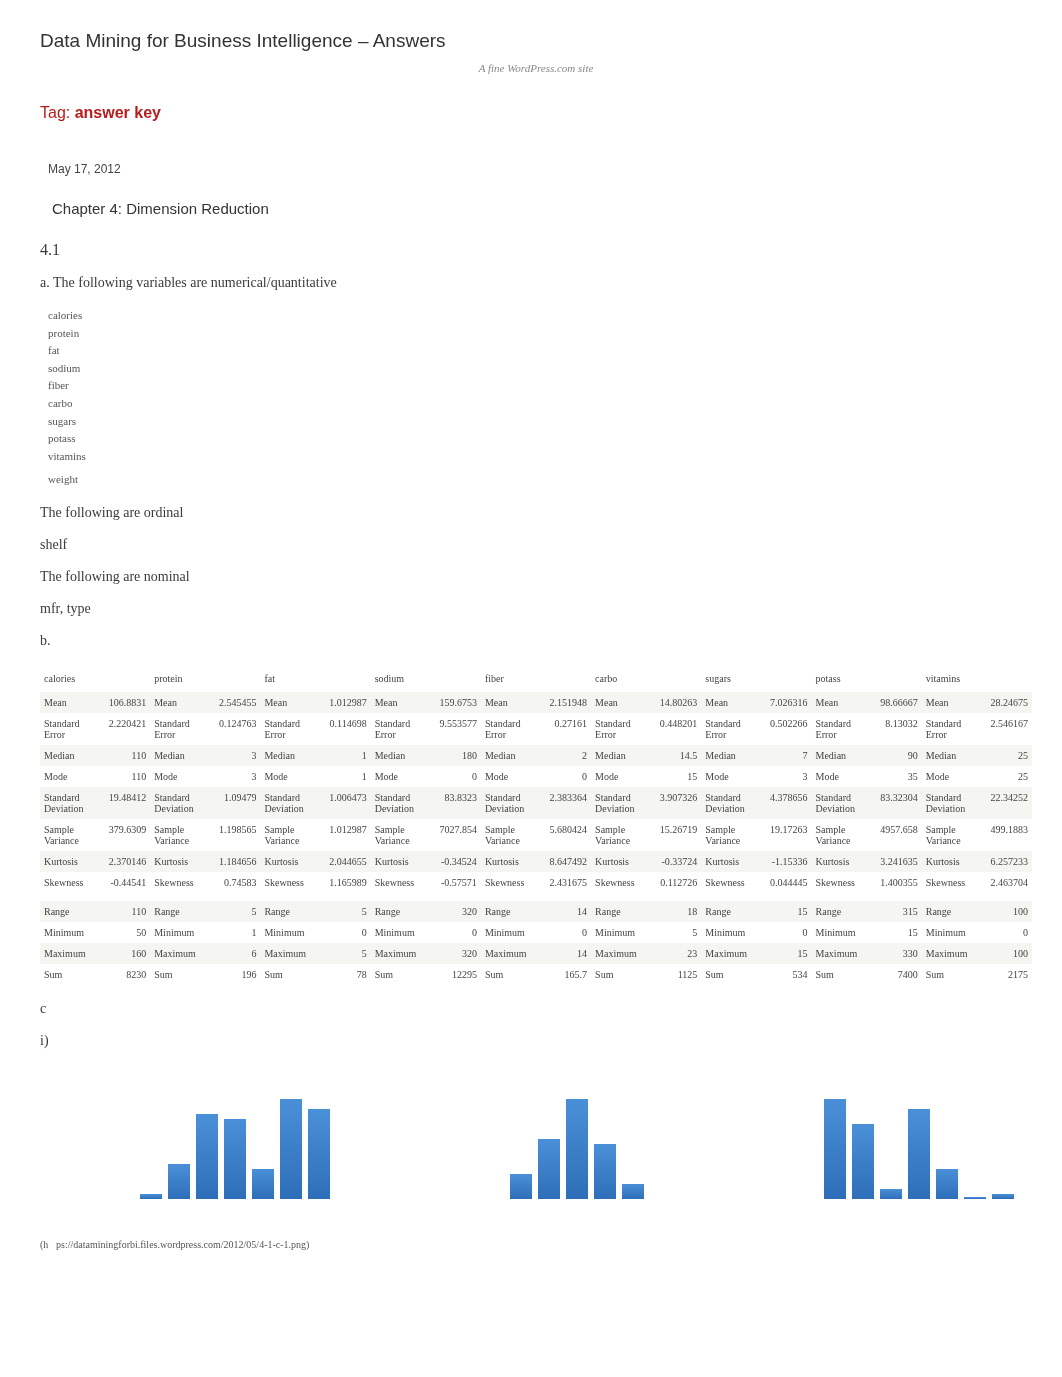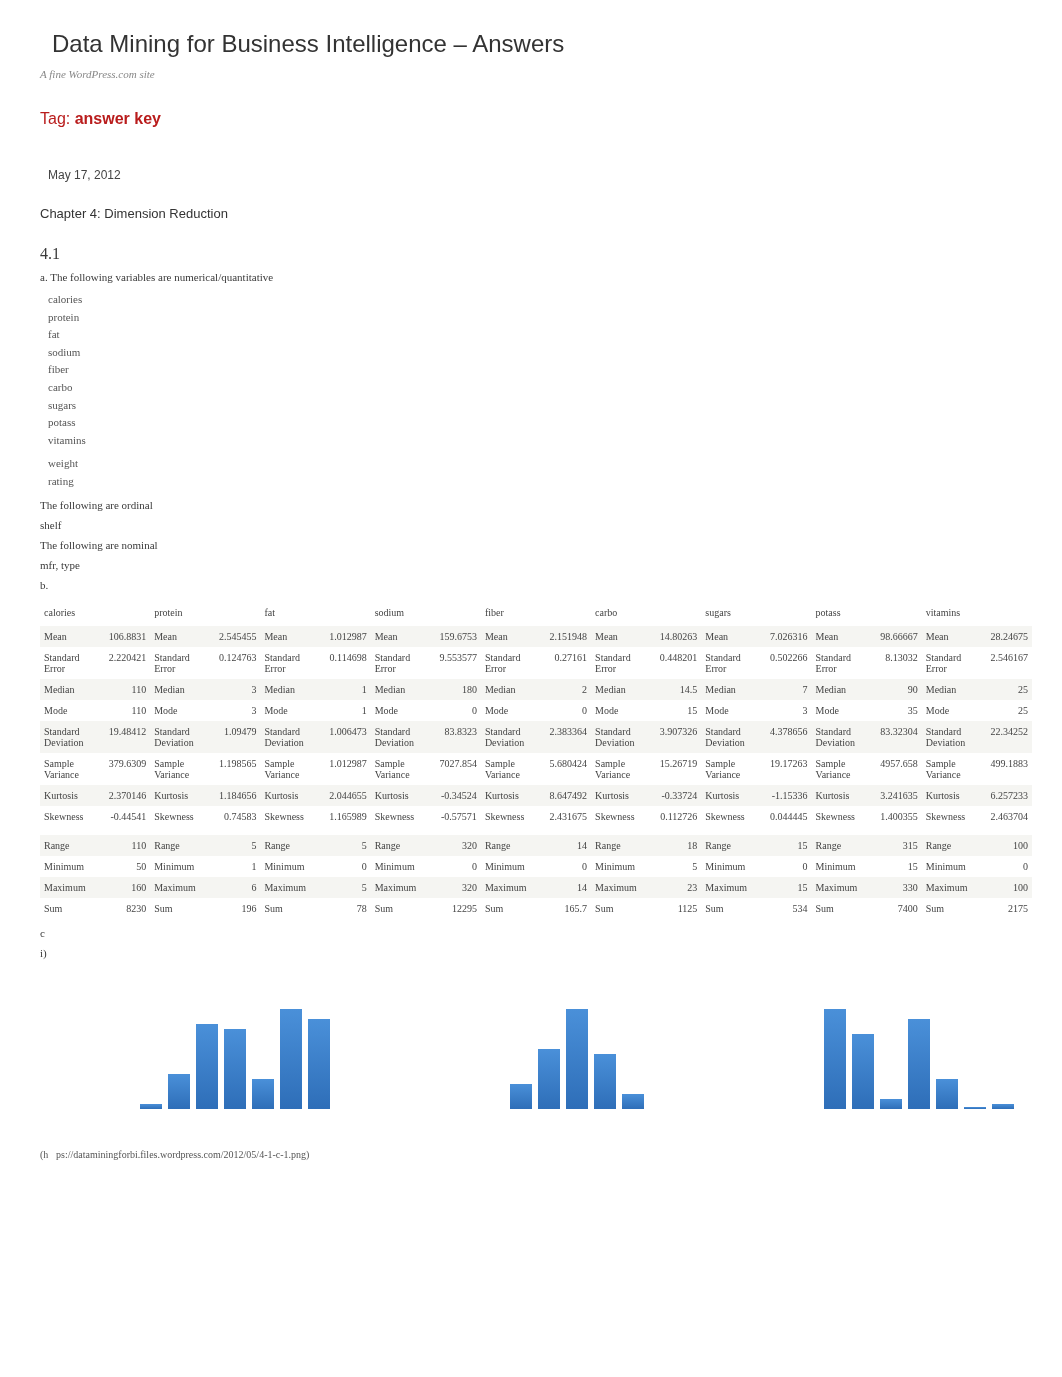--- a/index.html
+++ b/index.html
@@ -1,25 +1,25 @@
 <!DOCTYPE html>
 <html><head>
 <meta charset="utf-8">
 <style>
 body{font-family:Georgia,serif;color:#3a3a3a;margin:0;padding:30px 30px 30px 40px;background:#fff;font-size:12px}
-h1{font-family:Arial,sans-serif;font-weight:normal;font-size:24px;color:#333;margin:0 12px 6px}
-.tagline{font-style:italic;color:#888;font-size:11px;margin:10px 0 30px}
+h1{font-family:Arial,sans-serif;font-weight:normal;font-size:19px;color:#333;margin:0 0 6px}
+.tagline{font-style:italic;color:#888;font-size:11px;text-align:center;margin:10px 0 30px}
 h2{font-family:Arial,sans-serif;font-size:16px;font-weight:normal;color:#b91c1c;margin:16px 0 24px}
 h2 b{font-weight:bold}
 .date{font-family:Arial,sans-serif;font-size:12px;color:#444;margin:40px 0 24px 8px}
-h3{font-family:Arial,sans-serif;font-size:13px;font-weight:normal;color:#333;margin:24px 0}
+h3{font-family:Arial,sans-serif;font-size:15px;font-weight:normal;color:#333;margin:24px 12px}
 .sec{font-size:16px;color:#3a3a3a;margin:12px 0 6px}
 .vars{margin:6px 0 6px 8px}
 .vars div{font-size:11px;color:#555;line-height:1.6}
-.txt{font-size:11px;color:#3a3a3a;margin:8px 0}
+.txt{font-size:14px;color:#3a3a3a;margin:16px 0}
 table.stats{border-collapse:collapse;width:100%;font-size:10px;color:#444;table-layout:fixed}
 table.stats th{font-weight:normal;text-align:left;padding:8px 4px;background:#fefefe}
 table.stats td{padding:5px 4px;vertical-align:top}
 table.stats td.lbl{text-align:left}
 table.stats td.num{text-align:right}
 table.stats tr:nth-child(odd) td{background:#f5f5f2}
 table.stats tr:nth-child(even) td{background:#fff}
 table.stats tr.hdr th{background:#fff}
 table.stats tr.gap td{background:#fff !important;height:8px;padding:0}
 .chart{display:flex;gap:180px;margin:30px 0 10px 100px}
@@ -48,21 +48,20 @@
     <div>fat</div>
     <div>sodium</div>
     <div>fiber</div>
     <div>carbo</div>
     <div>sugars</div>
     <div>potass</div>
     <div>vitamins</div>
   </div>
 <div class="vars" id="vars2">
     <div>weight</div>
-    <div>rating</div>
   </div>
 
 <div class="txt">The following are ordinal</div>
 <div class="txt">shelf</div>
 <div class="txt">The following are nominal</div>
 <div class="txt">mfr, type</div>
 <div class="txt">b.</div>
 
 <table class="stats">
 <tbody>

